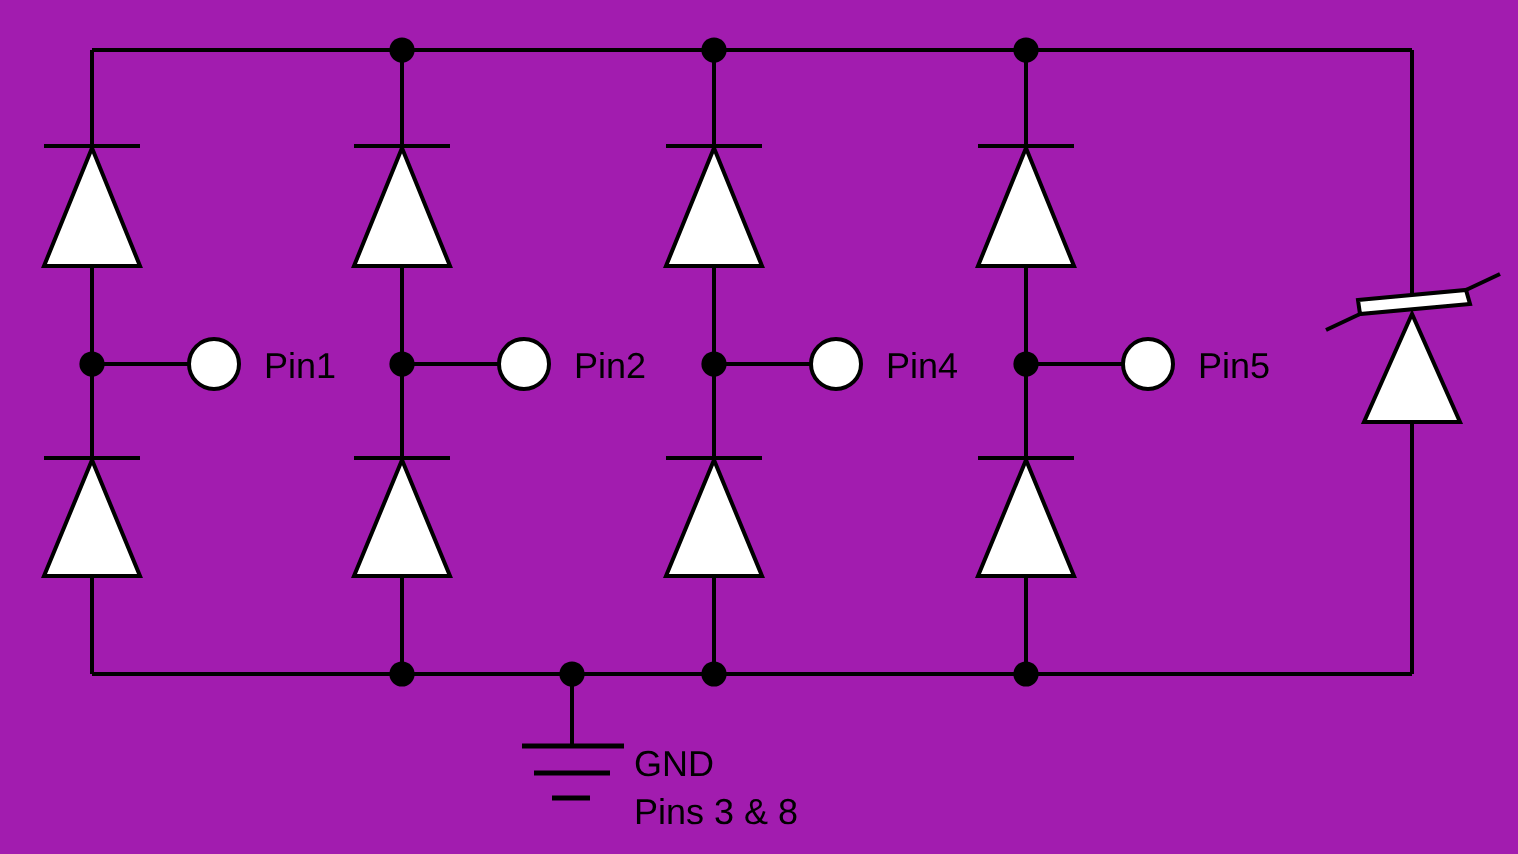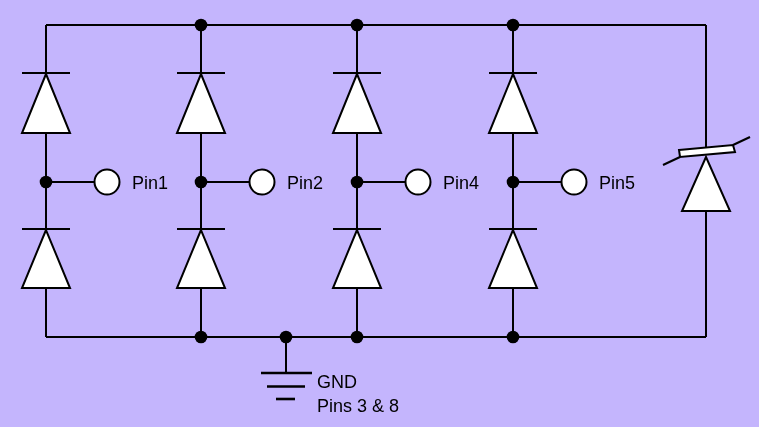--- a/index.html
+++ b/index.html
@@ -1,16 +1,16 @@
 <!DOCTYPE html>
 <html><head>
 <meta charset="utf-8">
 <style>
   html,body{margin:0;padding:0;background:#ffffff;}
-  .schematic{position:relative;margin:0;width:759px;height:427px;background:#c4b5fd;overflow:hidden;}
+  .schematic{position:relative;margin:0;width:759px;height:427px;background:#a21caf;overflow:hidden;}
   svg{display:block;}
   .wire{stroke:#000000;stroke-width:2;fill:none;stroke-linecap:butt;}
   .gndbar{stroke:#000000;stroke-width:2.6;fill:none;stroke-linecap:butt;}
   .sym{stroke:#000000;stroke-width:2;fill:#ffffff;stroke-linejoin:miter;}
   .dot{fill:#000000;stroke:none;}
   .label{font-family:"Liberation Sans",sans-serif;font-size:18px;fill:#000000;}
 </style>
 </head>
 <body>
 

